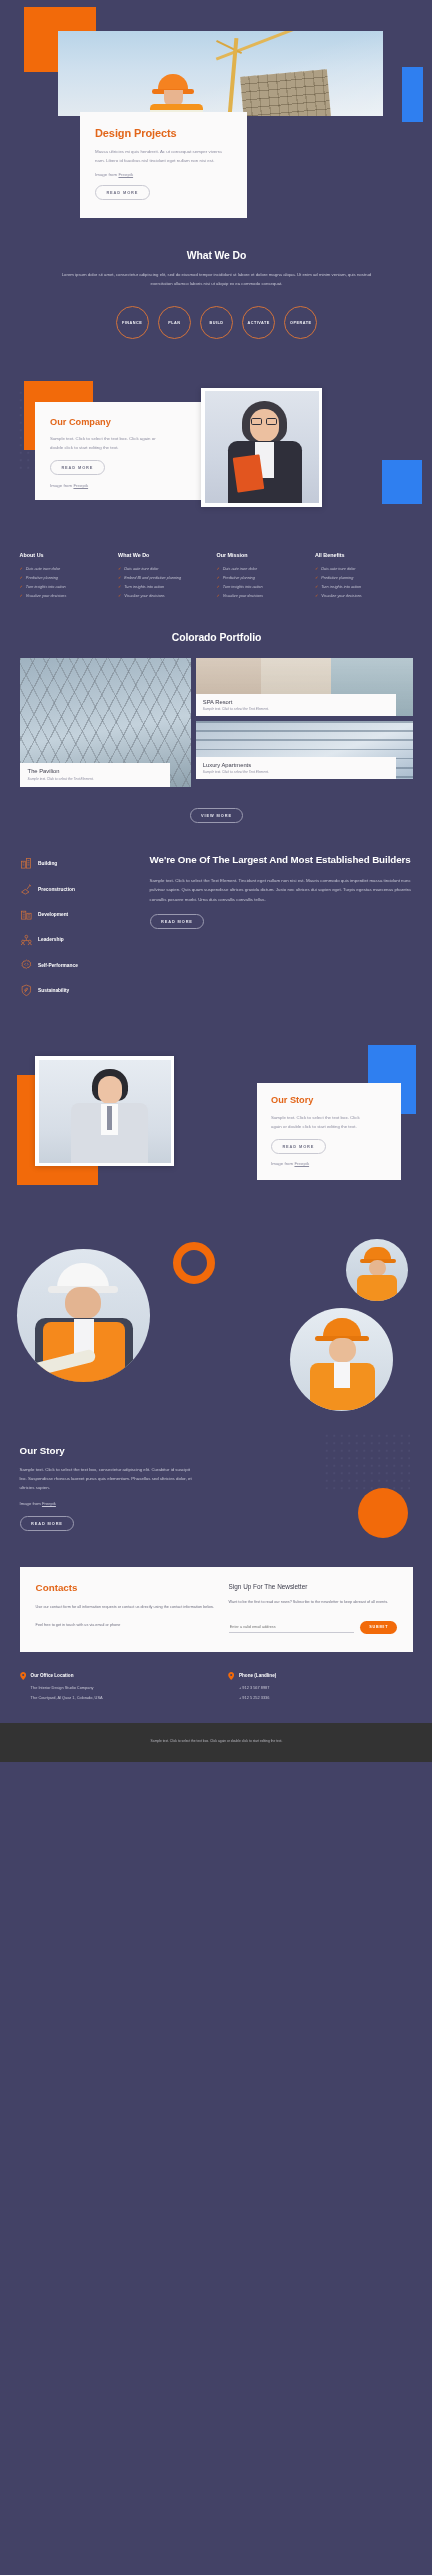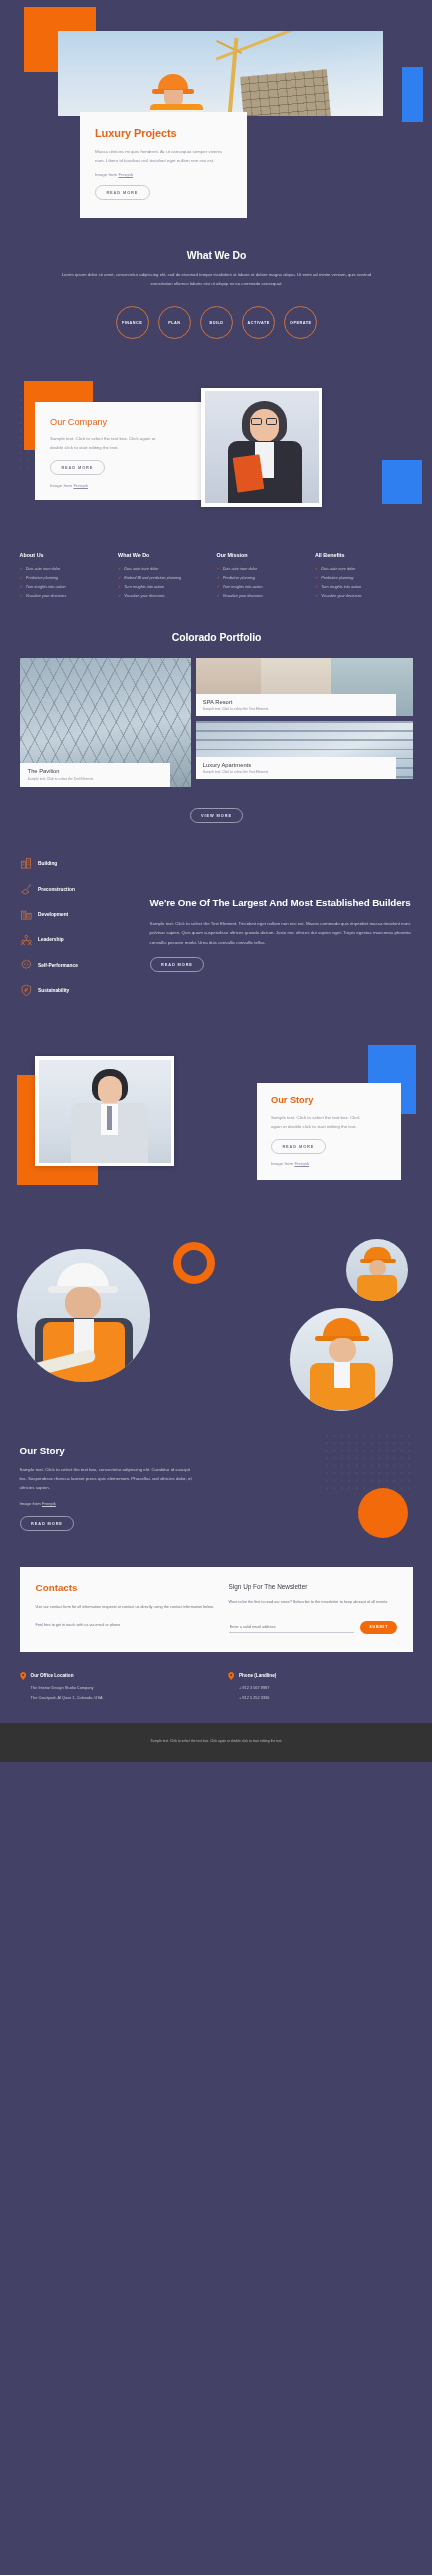--- a/index.html
+++ b/index.html
@@ -85,21 +85,21 @@
 
   
   .company { position:relative; margin-top:36px; height:154px; }
   .dots-l {
     position:absolute; left:17.3px; top:14px; width:55px; height:81px;
     background-image: radial-gradient(#5b5a80 0.6px, transparent 0.7px);
     background-size: 7.5px 7.5px;
   }
   .co-orange { position:absolute; left:24px; top:5.8px; width:69px; height:69px; background:#f26a0a; }
   .co-white { position:absolute; left:35px; top:26.6px; width:260px; height:98px; background:#fbfafa; padding:15px 15px; }
-  .co-title { color:#e2661a; font-size:9.2px; font-weight:normal; }
+  .co-title { color:#e2661a; font-size:9.2px; font-weight:bold; }
   .co-blue { position:absolute; right:11.5px; top:85px; width:40px; height:44px; background:#2f7ff0; }
   .co-photo {
     position:absolute; left:201px; top:12.7px; width:121px; height:119px; background:#fff;
     padding:3.5px; box-shadow:0 1.2px 5.8px rgba(0,0,0,.18);
   }
   .co-photo-inner {
     width:100%; height:100%;
     background: linear-gradient(#dfe4ec, #cfd6e2 60%, #c3cad8 100%);
     position:relative; overflow:hidden;
   }
@@ -157,21 +157,21 @@
   .center-btn { display:flex; justify-content:center; margin-top:10.4px; }
 
   
   .builders { display:flex; padding: 31px 19.6px 0 19.6px; gap:15px; }
   .feat-list { width:115px; padding-top:3.5px; }
   .feat {
     display:flex; align-items:center; gap:5.8px; margin-bottom:12.7px; cursor:pointer;
   }
   .feat-ico { width:12.7px; height:12.7px; flex:0 0 12.7px; }
   .feat-label { font-size:4.8px; font-weight:bold; color:#ffffff; }
-  .builders-right { flex:1;margin-top:43px; }
+  .builders-right { flex:1; }
   .bd-title { font-size:9.8px; font-weight:bold; line-height:1.32; letter-spacing:-0.1px; }
   .bd-body { font-size:4.4px; line-height:2.1; color:#c8c8d6; margin-top:9.2px; }
   .btn-outline-light {
     display:inline-block; margin-top:10.4px; padding:4px 10.4px; border:0.6px solid #9a9ab0;
     border-radius:10.4px; font-size:3.9px; letter-spacing:0.9px; color:#e7e7ef;
     background:transparent; font-weight:bold; cursor:pointer;
   }
 
   
   .story1 { position:relative; height:156px; margin-top:35px; }
@@ -297,21 +297,21 @@
         <div class="helmet-brim"></div>
         <div class="face"></div>
         <div class="vest"></div>
         <div class="vest-stripe"></div>
       </div>
     </div>
     <div class="hero-blue"></div>
   </div>
 
   <div class="gp-card">
-    <div class="gp-title">Luxury Projects</div>
+    <div class="gp-title">Design Projects</div>
     <div class="body-sm">Massa ultricies mi quis hendrerit. Ac ut consequat semper viverra nam. Libero id faucibus nisl tincidunt eget nullam non nisi est.</div>
     <div class="credit"><span>Image from </span><u>Freepik</u></div>
     <div class="btn-outline">READ MORE</div>
   </div>
 
   <div class="section">
     <div class="sec-title">What We Do</div>
     <div class="sec-sub">Lorem ipsum dolor sit amet, consectetur adipiscing elit, sed do eiusmod tempor incididunt ut labore et dolore magna aliqua. Ut enim ad minim veniam, quis nostrud exercitation ullamco laboris nisi ut aliquip ex ea commodo consequat.</div>
     <div class="circles">
       <div class="circle">FINANCE</div>

